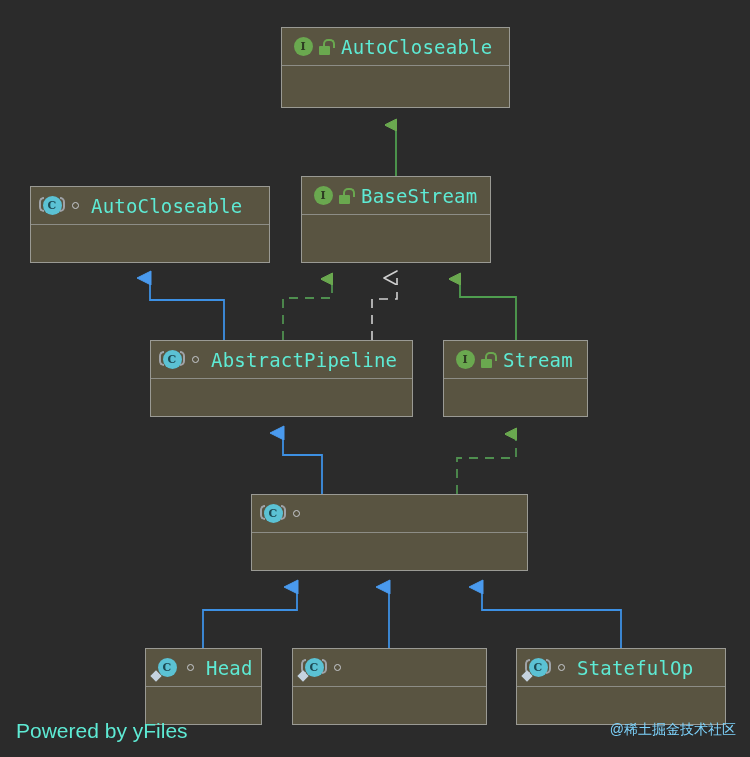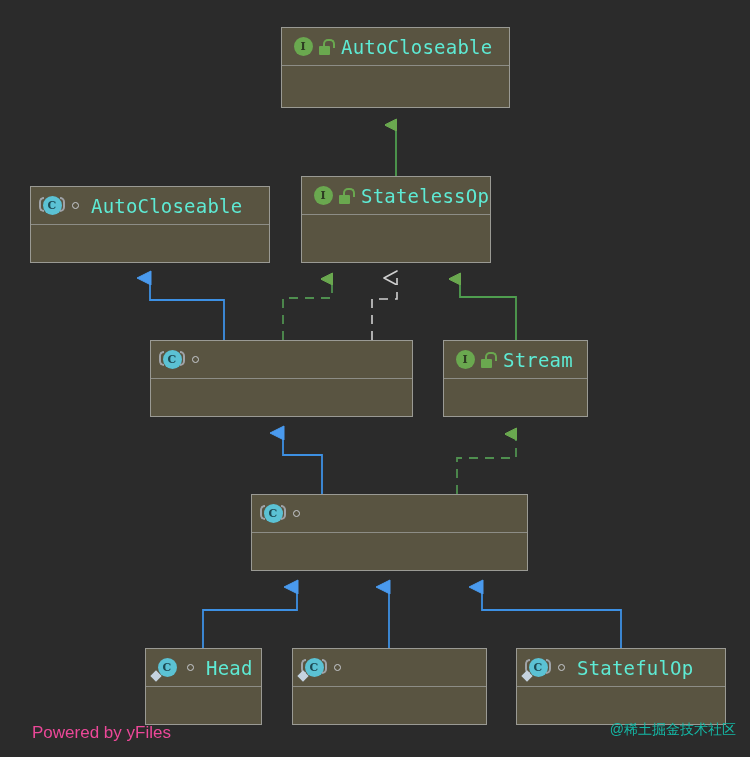--- a/index.html
+++ b/index.html
@@ -150,30 +150,30 @@
   .spacer-dot { margin-left: 5px; }
 
   
   .wm {
     position: absolute;
     font-family: "Liberation Sans", sans-serif;
     white-space: nowrap;
     z-index: 9;
   }
   #wm-yfiles {
-    left: 32px;
+    left: 16px;
     bottom: 14px;
-    font-size: 17px;
-    color: #ec4899;
+    font-size: 21px;
+    color: #5eead4;
   }
   #wm-community {
     right: 14px;
     bottom: 18px;
     font-size: 14px;
-    color: #14b8a6;
+    color: #7dd3fc;
   }
 </style>
 </head>
 <body>
 
 <div id="stage">
 
   <svg class="edges" viewBox="0 0 750 757">
     <defs>
       <marker id="arrGreen" markerWidth="14" markerHeight="14" refX="6" refY="11.5" orient="auto" markerUnits="userSpaceOnUse">
@@ -235,31 +235,32 @@
 
   <div class="node" style="left:301px; top:176px; width:190px; height:87px;">
     <div class="node-header">
       <span class="badge iface">
           <span class="disc">I</span>
         </span>
       <span class="lock">
           <span class="shackle"></span>
           <span class="body"></span>
         </span>
-      <span class="node-title">StatelessOp</span>
+      <span class="node-title">BaseStream</span>
     </div>
     <div class="node-body"></div>
   </div>
 
   <div class="node" style="left:150px; top:340px; width:263px; height:77px;">
     <div class="node-header">
       <span class="badge cls abstract">
           <span class="disc">C</span>
         </span>
       <span class="vis-dot spacer-dot"></span>
+      <span class="node-title">AbstractPipeline</span>
     </div>
     <div class="node-body"></div>
   </div>
 
   <div class="node" style="left:443px; top:340px; width:145px; height:77px;">
     <div class="node-header">
       <span class="badge iface">
           <span class="disc">I</span>
         </span>
       <span class="lock">

